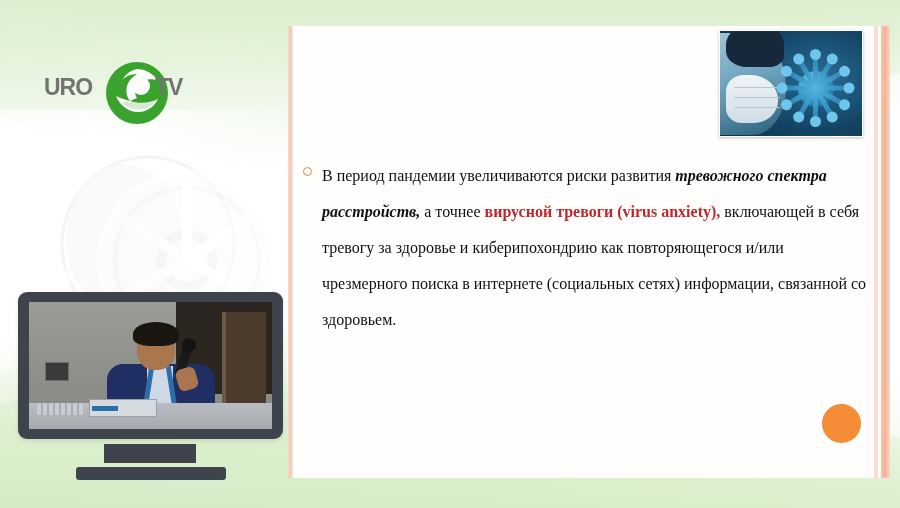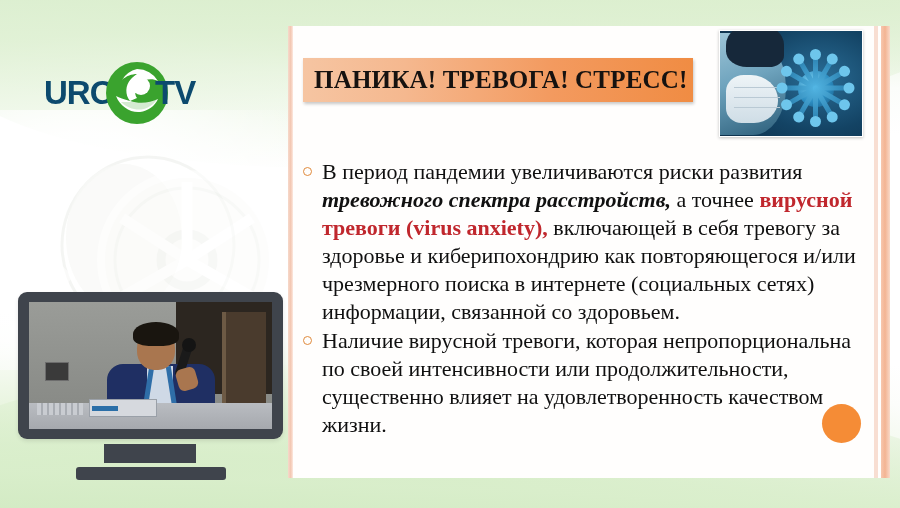--- a/index.html
+++ b/index.html
@@ -42,21 +42,21 @@
   
   .wm{position:absolute;opacity:.55;pointer-events:none;}
   .wm-reel{left:92px;top:160px;}
   .wm-strip{left:-32px;top:150px;}
   .wm-blob{left:28px;top:150px;}
 
   
   .logo{position:absolute;left:44px;top:58px;width:190px;height:68px;}
   .logo-uro,.logo-tv{
     position:absolute;top:16px;font-family:"Liberation Sans", sans-serif;
-    font-size:33px;font-weight:700;color:#0c4a6e;letter-spacing:-1px;
+    font-size:23px;font-weight:700;color:#737373;letter-spacing:-1px;
   }
   .logo-uro{left:0;}
   .logo-tv{left:111px;}
   .logo-mark{position:absolute;left:57px;top:0px;}
 
   
   .monitor{position:absolute;left:18px;top:292px;width:265px;height:185px;}
   .monitor-frame{
     position:absolute;left:0;top:0;width:265px;height:147px;
     background:#3f444c;border-radius:9px;
@@ -136,21 +136,21 @@
   .trp-mask-line{position:absolute;left:8px;width:46px;height:1px;background:#b9c9d4;}
   .trp-virus{position:absolute;right:4px;top:14px;width:86px;height:86px;}
   .trp-core{position:absolute;left:26px;top:26px;width:36px;height:36px;border-radius:50%;background:radial-gradient(circle at 36% 34%,#7fd2f2 0%,#2d8ec2 55%,#14557f 100%);}
   .spike{position:absolute;left:41px;top:41px;width:5px;height:36px;background:linear-gradient(180deg,#53b6e4 0%, #2a7fae 100%);border-radius:3px;transform-origin:2.5px 2px;}
   .spike::after{content:"";position:absolute;left:-3px;bottom:-5px;width:11px;height:11px;border-radius:50%;background:#6ec6ec;}
 
   
   .body-text{
     position:absolute;left:303px;top:158px;width:566px;
     font-family:"Liberation Serif", serif;
-    font-size:22px;line-height:28px;color:#101010;
+    font-size:16px;line-height:36px;color:#101010;
   }
   .bullet-row{display:flex;align-items:flex-start;margin-bottom:1px;}
   .bullet-mark{
     flex:0 0 auto;width:19px;padding-top:9px;
   }
   .bullet-dot{
     display:block;width:7px;height:7px;border-radius:50%;
     border:1.6px solid #e08a3c;background:transparent;
   }
   .bullet-body{flex:1 1 auto;text-align:left;}
@@ -243,23 +243,20 @@
     </div>
     <div class="monitor-neck"></div>
     <div class="monitor-base"></div>
   </div>
 
   <div class="panel"></div>
   <div class="panel-border-left"></div>
   <div class="panel-border-right-a"></div>
   <div class="panel-border-right-b"></div>
 
-  <div class="title-banner">
-    <span class="title-text">ПАНИКА! ТРЕВОГА! СТРЕСС!</span>
-  </div>
 
   <div class="tr-photo">
     <div class="trp-bg"></div>
     <div class="trp-face"></div>
     <div class="trp-hair"></div>
     <div class="trp-mask">
       <div class="trp-mask-line" style="top:12px"></div>
       <div class="trp-mask-line" style="top:22px"></div>
       <div class="trp-mask-line" style="top:32px"></div>
     </div>
@@ -280,23 +277,17 @@
     </div>
   </div>
 
   <div class="body-text" id="body-text">
       <div class="bullet-row">
         <div class="bullet-mark">
           <span class="bullet-dot"></span>
         </div>
         <div class="bullet-body"><span>В период пандемии увеличиваются риски развития </span><span class="t-bi">тревожного спектра расстройств,</span><span> а точнее </span><span class="t-red">вирусной тревоги (virus anxiety),</span><span> включающей в себя тревогу за здоровье и киберипохондрию как повторяющегося и/или чрезмерного поиска в интернете (социальных сетях) информации, связанной со здоровьем.</span></div>
       </div>
-      <div class="bullet-row">
-        <div class="bullet-mark">
-          <span class="bullet-dot"></span>
-        </div>
-        <div class="bullet-body"><span>Наличие вирусной тревоги, которая непропорциональна по своей интенсивности или продолжительности, существенно влияет на удовлетворенность качеством жизни.</span></div>
-      </div>
     </div>
 
   <div class="deco-circle"></div>
 
 </div>
 
 </body></html>

